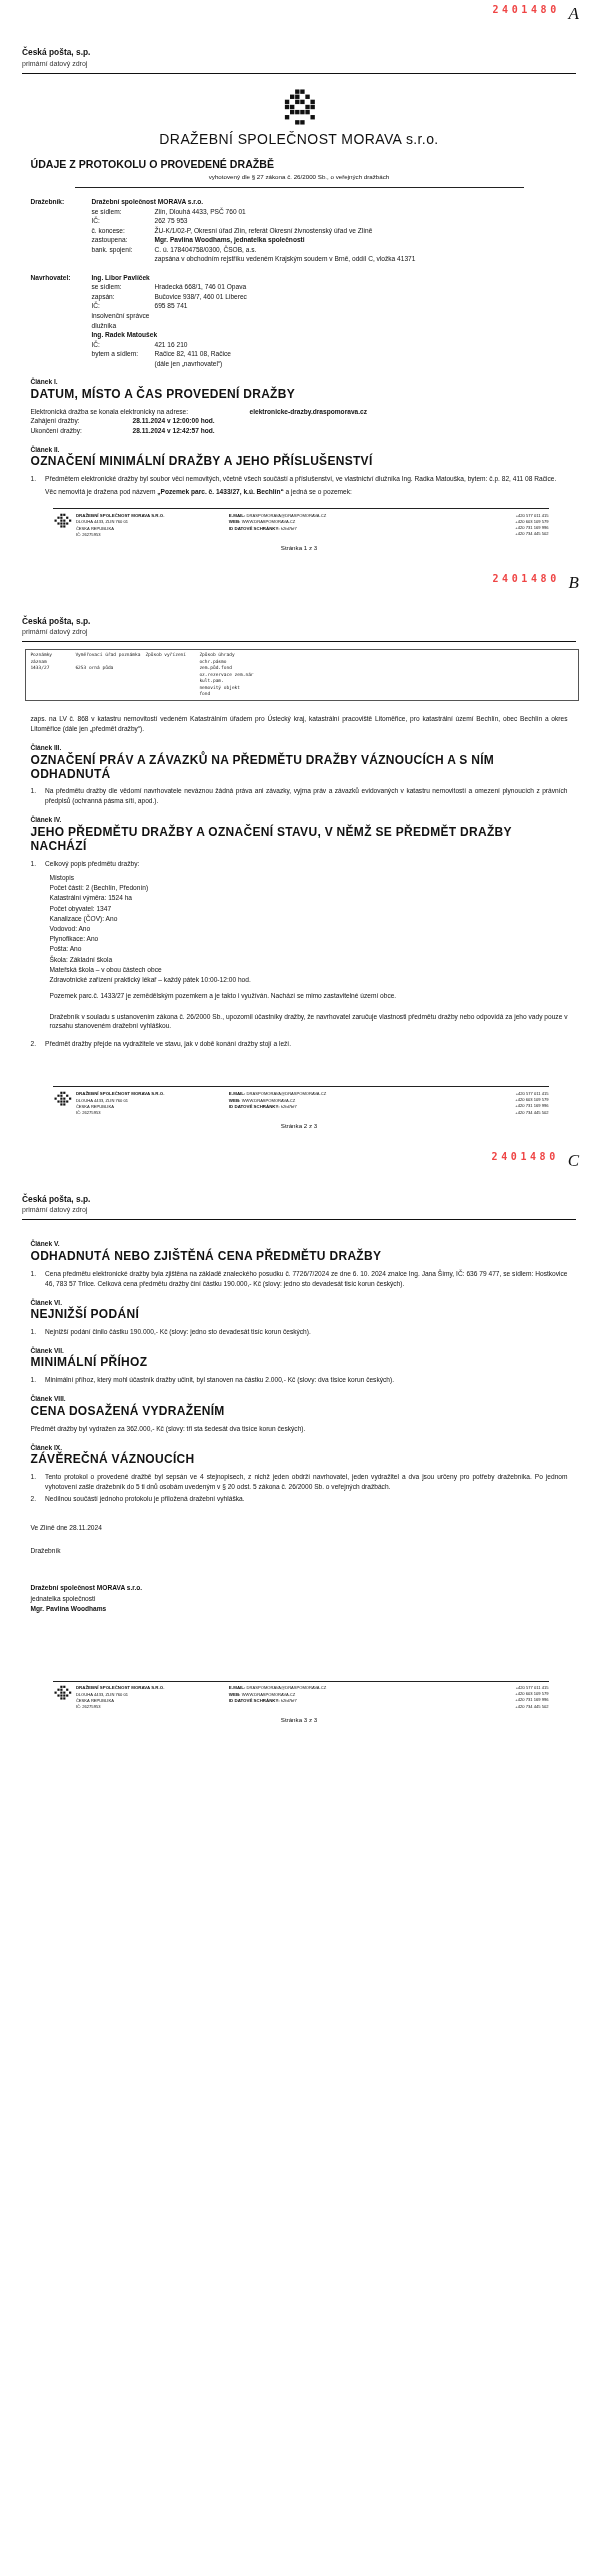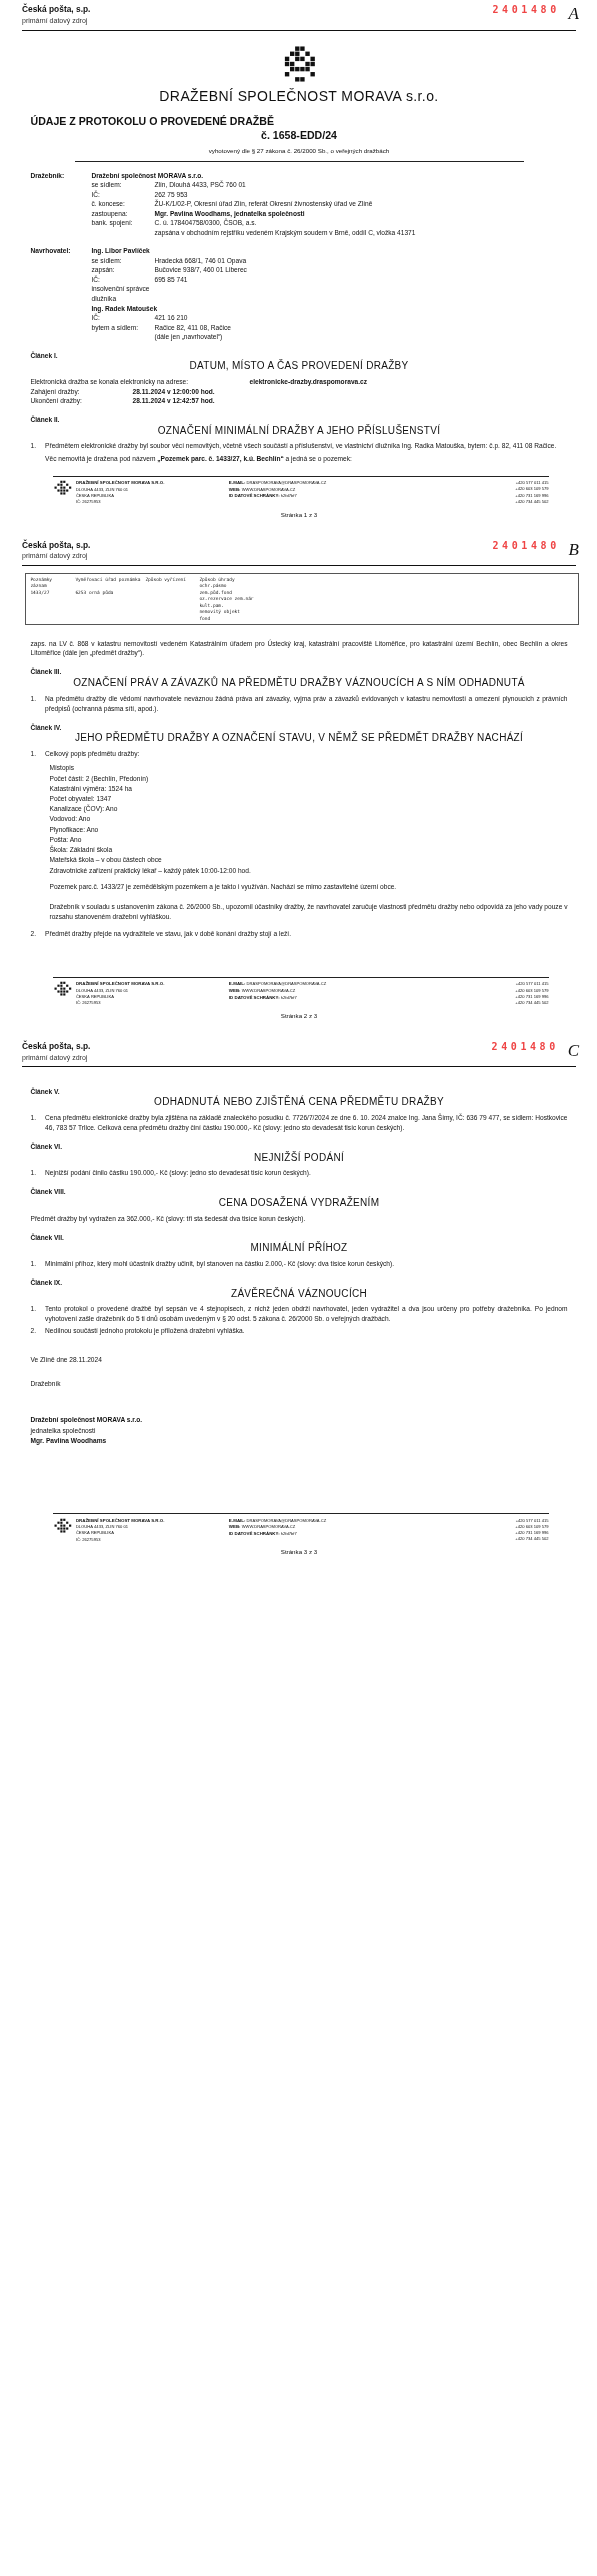--- a/index.html
+++ b/index.html
@@ -1,41 +1,41 @@
 <!DOCTYPE html>
 <html style="font-size:11.7px"><head>
 <meta charset="utf-8">
 <style>
   html,body{margin:0;padding:0;background:#ffffff;}
   body{width:598px;font-family:"Liberation Sans",sans-serif;color:#111;}
   .page{position:relative;width:598px;background:#fff;}
   .sheet{position:relative;margin:0 auto;width:537px;padding:10.2px 0 7.3px 0;}
   .scanhdr{display:flex;justify-content:space-between;align-items:flex-start;padding:4.4px 19px 0 22px;}
-  .scanhdr .left{font-size:8px;line-height:1.35;}
+  .scanhdr .left{font-size:8px;line-height:1.35;margin-top:43px;}
   .scanhdr .left .l1{font-weight:bold;font-size:8.4px;}
   .scanhdr .left .l2{font-size:7px;color:#333;}
   .barcode{font-family:"DejaVu Sans Mono",monospace;font-size:10px;letter-spacing:3.6px;font-weight:bold;color:#ef4444;}
   .mark{font-family:"Liberation Serif",serif;font-size:17px;font-style:italic;color:#111;margin-left:8.8px;}
   .hr{border:0;border-top:0.7px solid #111;margin:4.4px 22px 0 22px;}
   .logo{display:block;margin:4.4px auto 1.5px auto;width:47px;height:38px;}
   .coname{text-align:center;font-size:14px;letter-spacing:0.4px;margin:4.4px 0 1.5px 0;font-weight:normal;}
   .doctitle{text-align:left;font-size:10.6px;font-weight:bold;margin:11.7px 0 1.5px 0;}
   .docnum{text-align:center;font-size:10.6px;font-weight:bold;margin:1.5px 0 5.8px 0;}
   .docsub{text-align:center;font-size:6.2px;margin:2.9px 0 7.3px 0;}
   .rule{border:0;border-top:0.7px solid #222;margin:4.4px 44px 8.8px 44px;}
   .row{display:flex;margin:0 0 1.5px 0;font-size:6.6px;line-height:1.45;}
   .row .k{width:61px;flex:0 0 61px;font-weight:bold;}
   .row .v{flex:1;}
   .b{font-weight:bold;}
   .kvrow{display:flex;font-size:6.6px;line-height:1.45;}
   .kvrow .kk{width:63px;flex:0 0 63px;text-align:left;}
   .kvrow .vv{flex:1;}
   .art{margin:10.2px 0 0 0;font-size:6.6px;}
   .artlabel{font-weight:bold;font-size:6.6px;}
-  .arthead{text-align:center;font-weight:normal;font-size:10px;letter-spacing:0.3px;margin:1.5px 0 5.8px 0;}
+  .arthead{font-weight:bold;font-size:12px;letter-spacing:0.3px;margin:1.5px 0 5.8px 0;}
   .para{font-size:6.6px;line-height:1.5;margin:2.9px 0;text-align:justify;}
   .ol{margin:2.9px 0 0 0;padding:0;list-style:none;}
   .ol li{display:flex;font-size:6.6px;line-height:1.5;margin:2.2px 0;text-align:justify;}
   .ol li .n{width:14.6px;flex:0 0 14.6px;}
   .ol li .t{flex:1;}
   .footer{margin:11.7px 19px 0 22px;border-top:0.7px solid #222;padding-top:3.6px;display:flex;align-items:flex-start;gap:5.8px;font-size:4.1px;line-height:1.5;}
   .footer .fl{display:flex;gap:4.4px;flex:1.25;}
   .footer .fm{flex:1.35;}
   .footer .fr{flex:.95;text-align:right;}
   .flogo{width:19px;height:16px;flex:0 0 19px;}
@@ -90,21 +90,20 @@
           <rect x="40" y="30" width="6" height="6"></rect>
         <rect x="12" y="37" width="6" height="6"></rect>
           <rect x="47" y="37" width="6" height="6"></rect>
         <rect x="26" y="44" width="6" height="6"></rect>
           <rect x="33" y="44" width="6" height="6"></rect>
       </g>
     </svg>
 
     <div class="coname">DRAŽEBNÍ SPOLEČNOST MORAVA s.r.o.</div>
     <div class="doctitle">ÚDAJE Z PROTOKOLU O PROVEDENÉ DRAŽBĚ</div>
-    <div class="docnum">č. 1658-EDD/24</div>
     <div class="docsub">vyhotovený dle § 27 zákona č. 26/2000 Sb., o veřejných dražbách</div>
     <hr class="rule">
 
     <div class="row">
       <div class="k">Dražebník:</div>
       <div class="v">
         <div class="b">Dražební společnost MORAVA s.r.o.</div>
         <div class="kvrow">
           <div class="kk">se sídlem:</div>
           <div class="vv">Zlín, Dlouhá 4433, PSČ 760 01</div>
@@ -424,34 +423,34 @@
       <div class="arthead">NEJNIŽŠÍ PODÁNÍ</div>
       <ul class="ol">
         <li>
             <span class="n">1.</span>
             <span class="t">Nejnižší podání činilo částku 190.000,- Kč (slovy: jedno sto devadesát tisíc korun českých).</span>
           </li>
       </ul>
     </div>
 
     <div class="art">
+      <div class="artlabel">Článek VII.</div>
+      <div class="arthead">MINIMÁLNÍ PŘÍHOZ</div>
+      <ul class="ol">
+        <li>
+            <span class="n">1.</span>
+            <span class="t">Minimální příhoz, který mohl účastník dražby učinit, byl stanoven na částku 2.000,- Kč (slovy: dva tisíce korun českých).</span>
+          </li>
+      </ul>
+    </div>
+
+    <div class="art">
       <div class="artlabel">Článek VIII.</div>
       <div class="arthead">CENA DOSAŽENÁ VYDRAŽENÍM</div>
       <div class="para">Předmět dražby byl vydražen za 362.000,- Kč (slovy: tři sta šedesát dva tisíce korun českých).</div>
-    </div>
-
-    <div class="art">
-      <div class="artlabel">Článek VII.</div>
-      <div class="arthead">MINIMÁLNÍ PŘÍHOZ</div>
-      <ul class="ol">
-        <li>
-            <span class="n">1.</span>
-            <span class="t">Minimální příhoz, který mohl účastník dražby učinit, byl stanoven na částku 2.000,- Kč (slovy: dva tisíce korun českých).</span>
-          </li>
-      </ul>
     </div>
 
     <div class="art">
       <div class="artlabel">Článek IX.</div>
       <div class="arthead">ZÁVĚREČNÁ VÁZNOUCÍCH</div>
       <ul class="ol">
         <li>
             <span class="n">1.</span>
             <span class="t">Tento protokol o provedené dražbě byl sepsán ve 4 stejnopisech, z nichž jeden obdrží navrhovatel, jeden vydražitel a dva jsou určeny pro potřeby dražebníka. Po jednom vyhotovení zašle dražebník do 5 ti dnů osobám uvedeným v § 20 odst. 5 zákona č. 26/2000 Sb. o veřejných dražbách.</span>
           </li>

